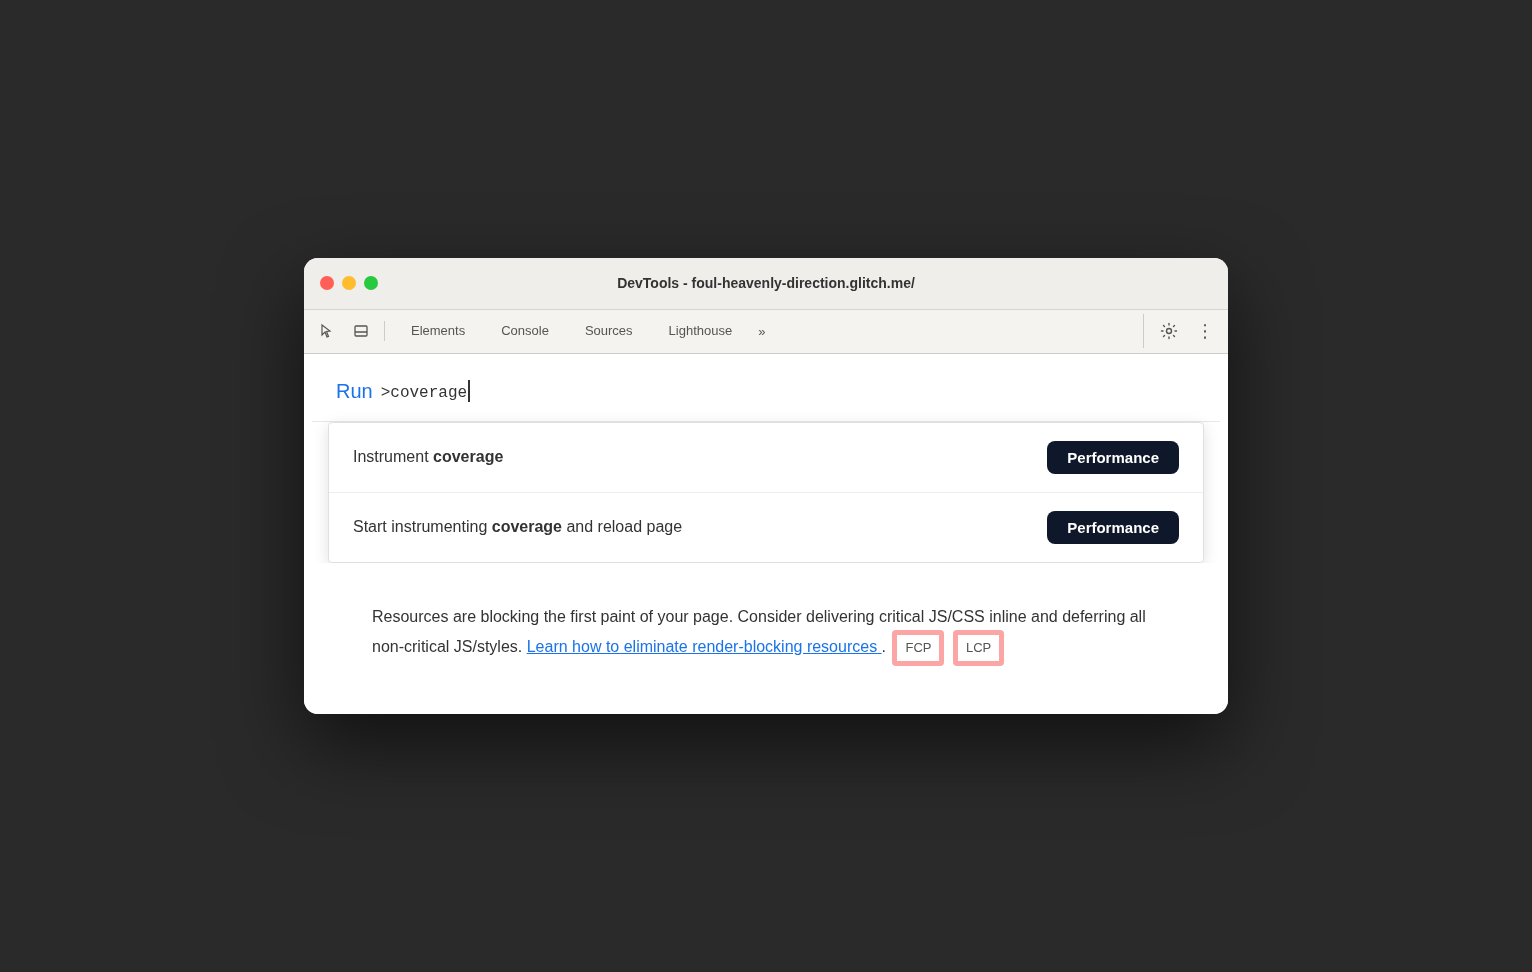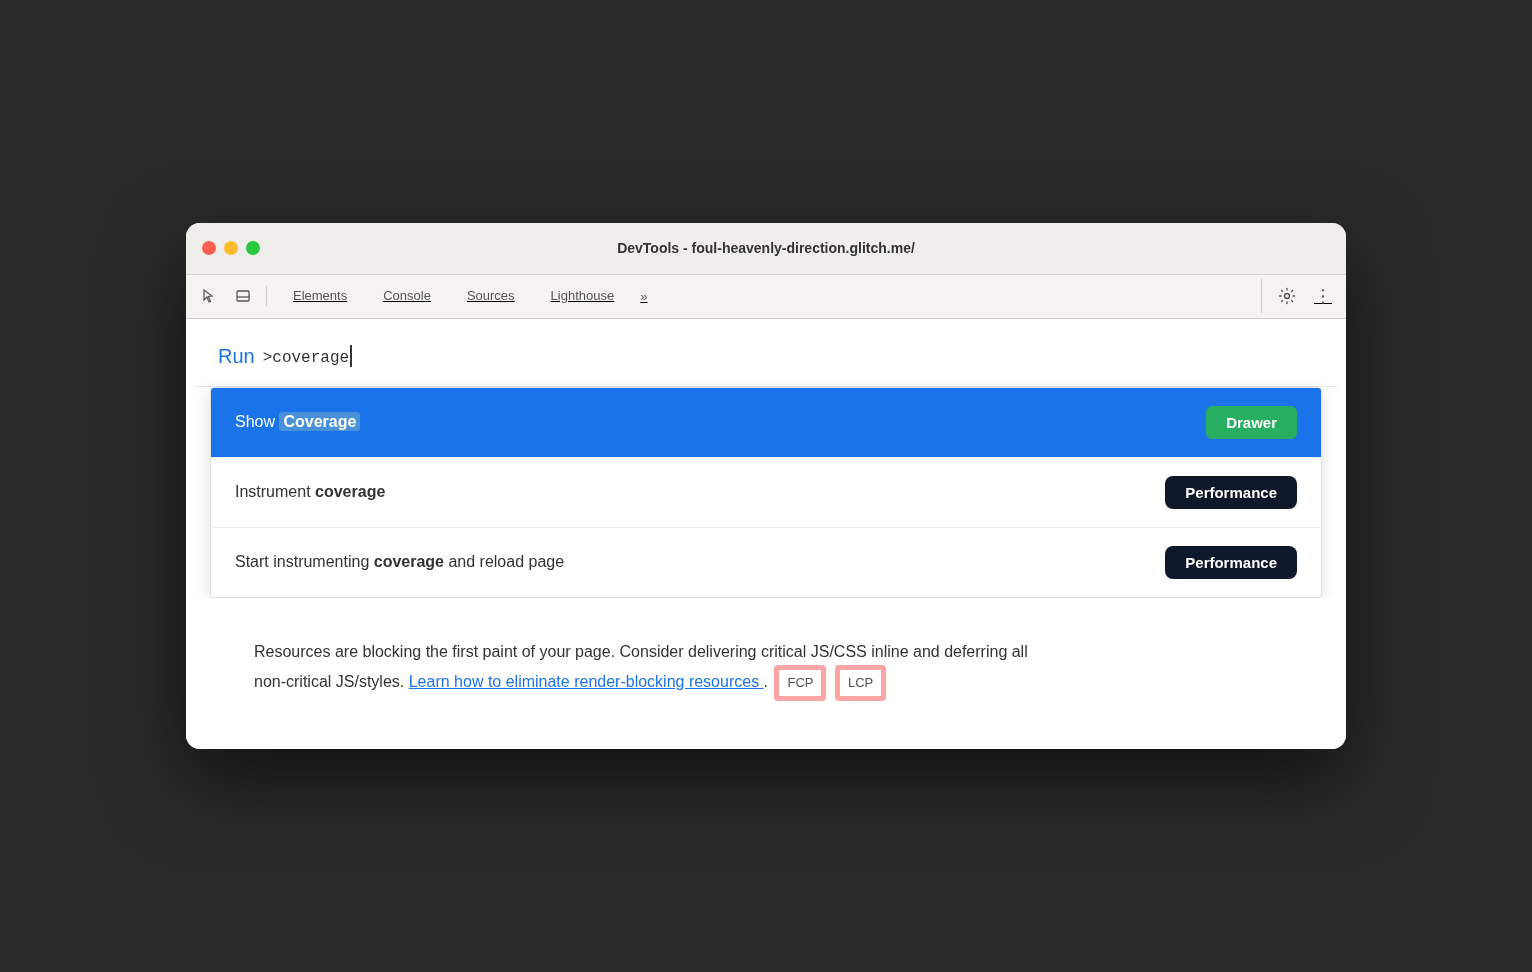--- a/index.html
+++ b/index.html
@@ -7,21 +7,21 @@
     body {
       background: #2a2a2a;
       display: flex;
       align-items: center;
       justify-content: center;
       min-height: 100vh;
       font-family: -apple-system, BlinkMacSystemFont, 'Helvetica Neue', Arial, sans-serif;
     }
 
     .window {
-      width: 1160px;
+      width: 924px;
       background: #f0eeea;
       border-radius: 14px;
       box-shadow: 0 30px 80px rgba(0,0,0,0.6);
       overflow: hidden;
     }
 
     
     .titlebar {
       background: #f0eeea;
       height: 52px;
@@ -57,21 +57,20 @@
 
     
     .toolbar {
       background: #f5f3ef;
       border-bottom: 1px solid #d0ccc7;
       display: flex;
       align-items: center;
       height: 44px;
       padding: 0 8px;
       gap: 4px;
-      text-decoration: underline;
     }
 
     .toolbar-icon-btn {
       width: 30px;
       height: 30px;
       display: flex;
       align-items: center;
       justify-content: center;
       border-radius: 4px;
       cursor: pointer;
@@ -306,26 +305,20 @@
       <div class="command-input-line">
         <span class="command-run">Run</span>
         <span class="command-text">
           <span>&gt;coverage</span><span class="cursor-blink"></span>
         </span>
       </div>
     </div>
 
     <div class="dropdown">
 
-      <div class="dropdown-item active">
-        <span class="active-show">
-          Show <span style="background:#4a90d9;border-radius:3px;padding:1px 4px;font-weight:700;">Coverage</span>
-        </span>
-        <span class="badge-drawer">Drawer</span>
-      </div>
 
       <div class="dropdown-item">
         <span>
           <span class="dropdown-item-text-plain">Instrument </span><span class="dropdown-item-text-bold">coverage</span>
         </span>
         <span class="badge-performance">Performance</span>
       </div>
 
       <div class="dropdown-item">
         <span>

